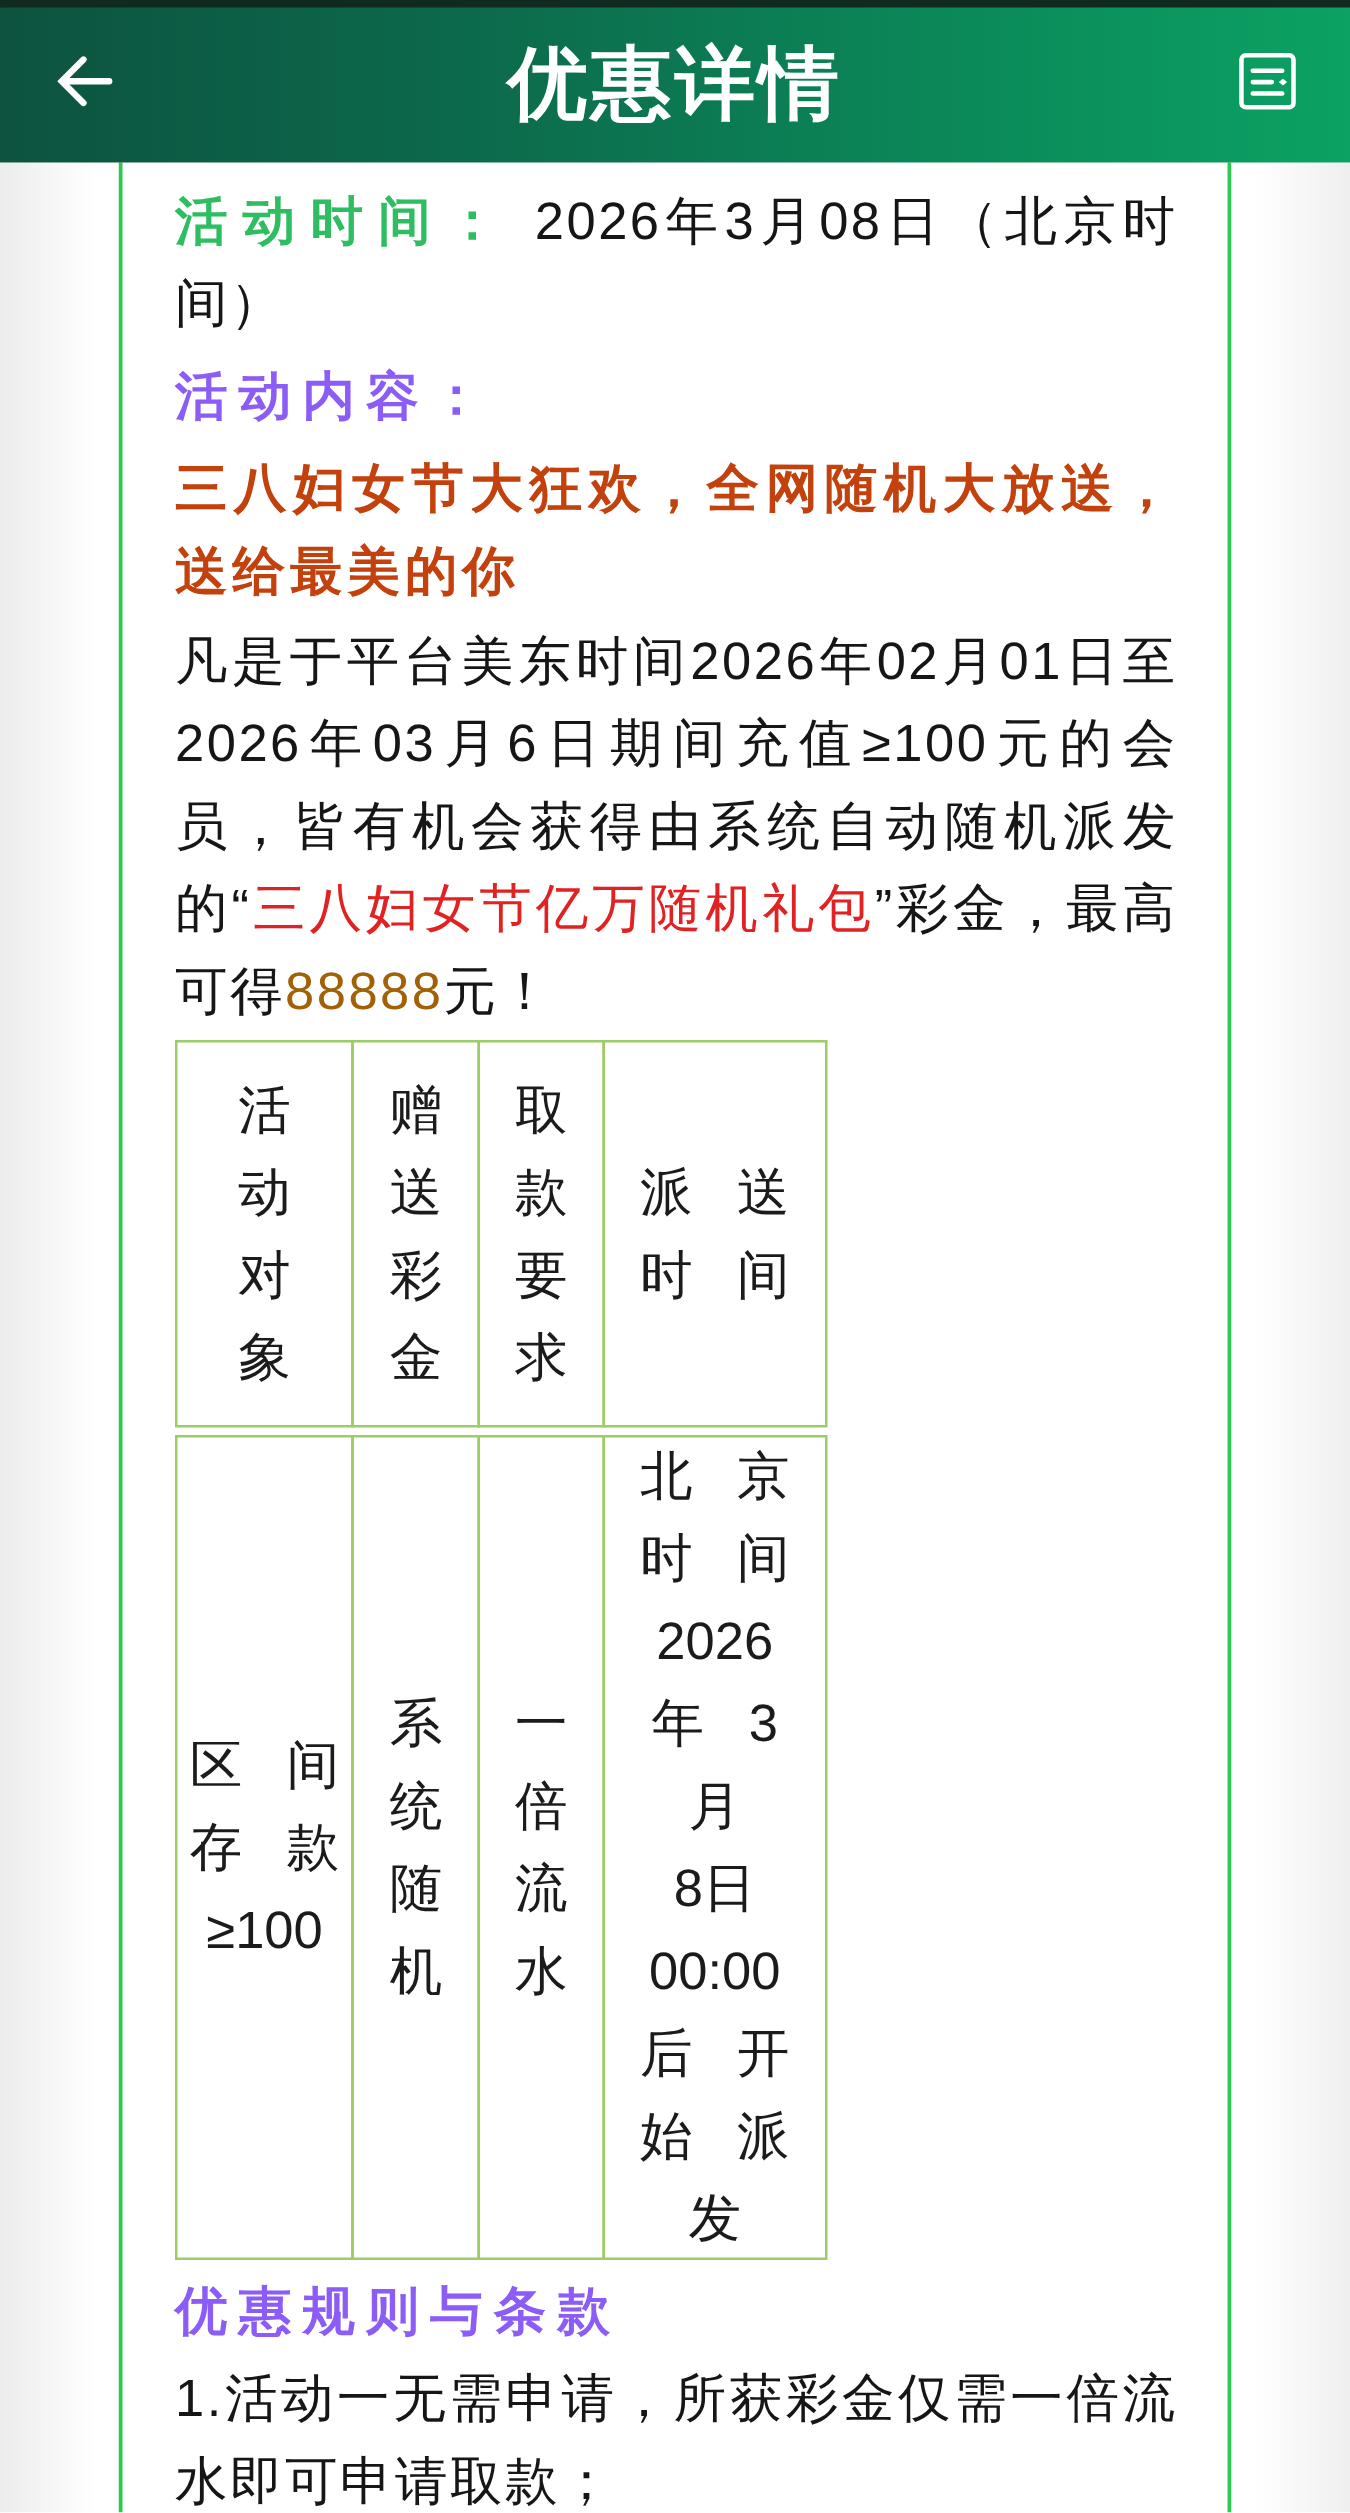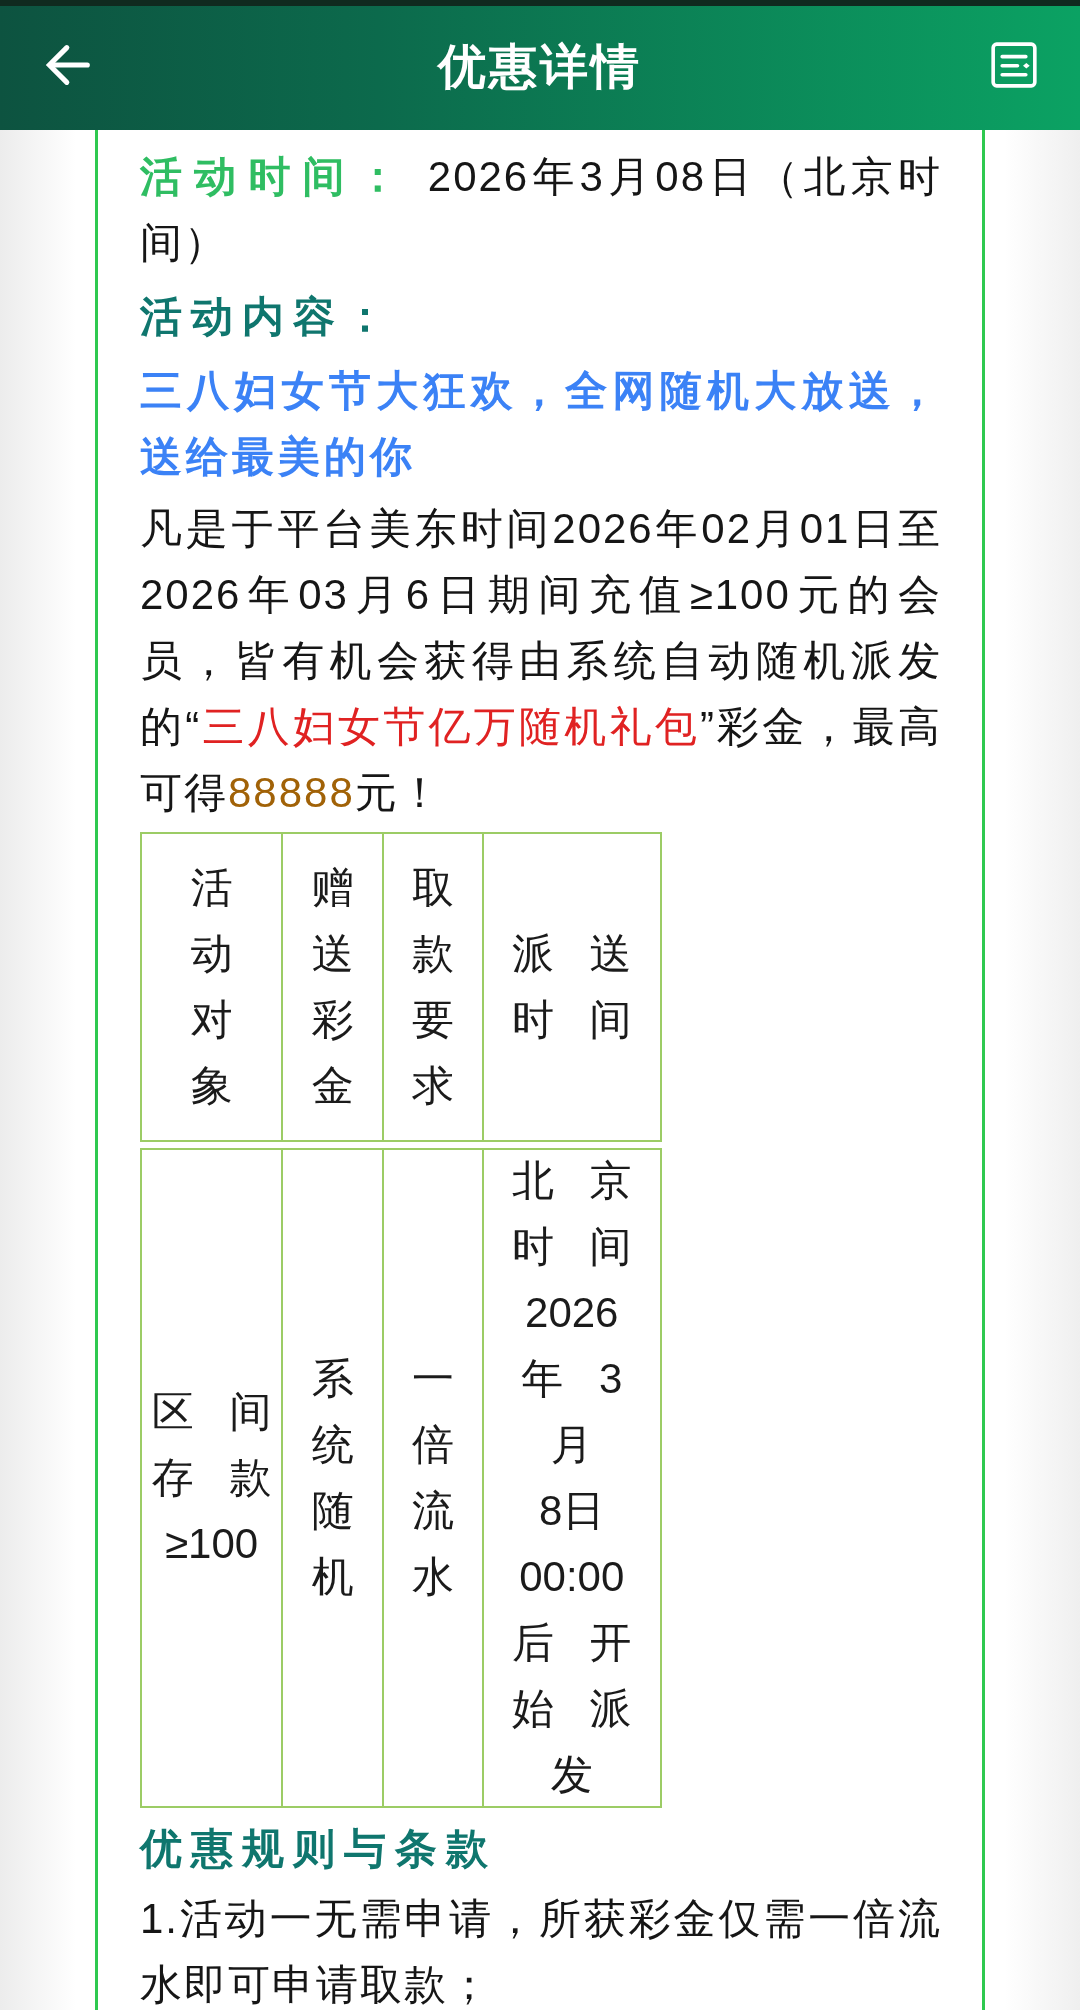--- a/index.html
+++ b/index.html
@@ -19,21 +19,21 @@
     align-items: center;
     justify-content: center;
   }
   .status-strip {
     position: absolute; top: 0; left: 0; right: 0;
     height: 6px;
     background: #102a1f;
   }
   .appbar-title {
     color: #ffffff;
-    font-size: 48px;
+    font-size: 64px;
     font-weight: 600;
     letter-spacing: 3px;
     margin-top: 4px;
   }
   .back-btn {
     position: absolute;
     left: 30px; top: 50%;
     transform: translateY(-50%);
     width: 76px; height: 76px;
     background: none; border: none;
@@ -72,24 +72,24 @@
     color: #161616;
     text-align: justify;
     text-justify: inter-ideograph;
     letter-spacing: 2px;
   }
   .mt8  { margin-top: 8px; }
   .mt6  { margin-top: 6px; }
   .mt4  { margin-top: 4px; }
 
   .lbl-green  { color: #2fbd62; font-weight: 700; letter-spacing: 9px; }
-  .lbl-orange { color: #0f766e; font-weight: 700; letter-spacing: 9px; }
+  .lbl-orange { color: #8b5cf6; font-weight: 700; letter-spacing: 9px; }
   .red-bold   { color: #e02222; font-weight: 400; }
   .red-plain  { color: #a16207; }
-  .slogan     { color: #3b82f6; font-weight: 700; letter-spacing: 4px; }
+  .slogan     { color: #c2410c; font-weight: 700; letter-spacing: 4px; }
 
   
   .promo-table { margin-top: 6px; width: 522px; }
   .t-row { display: flex; }
   .t-row.gap { margin-top: 6px; }
   .t-cell {
     border: 2px solid #9ccc65;
     margin-left: -2px;
     display: flex;
     align-items: center;

